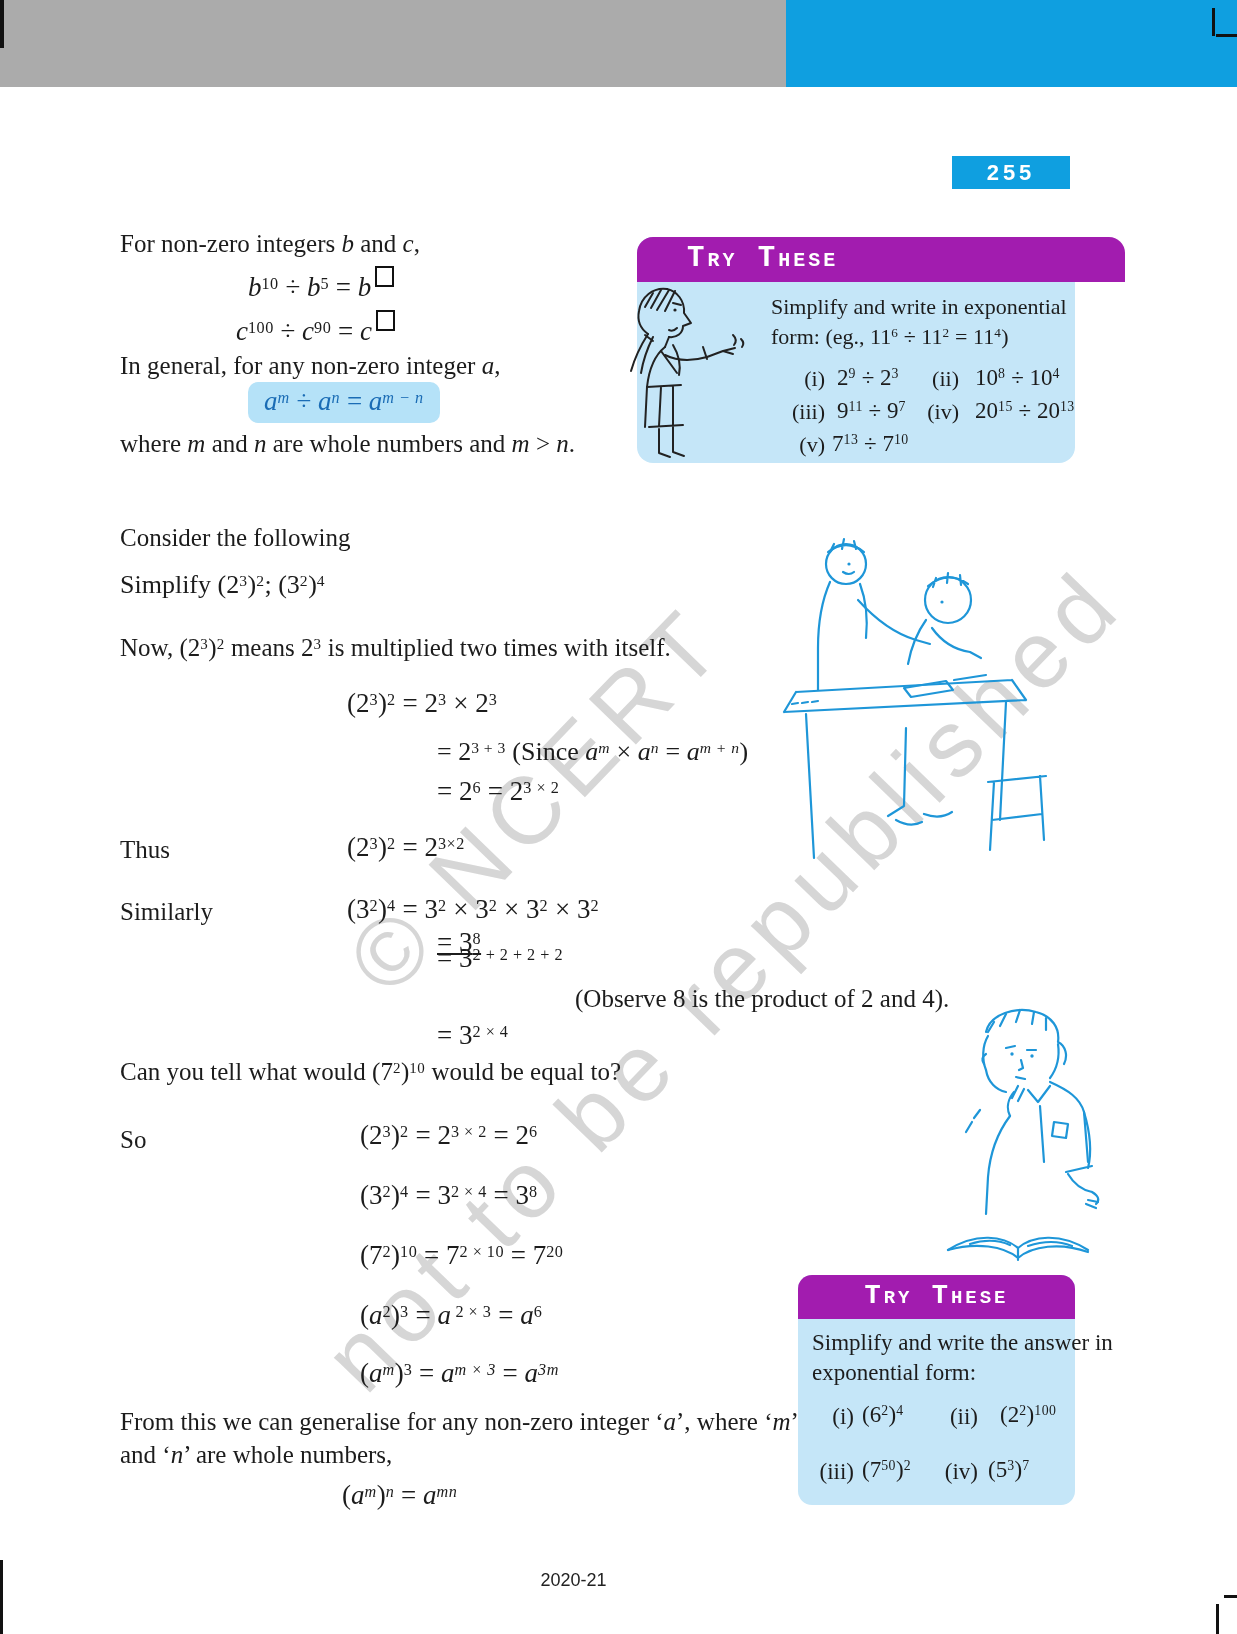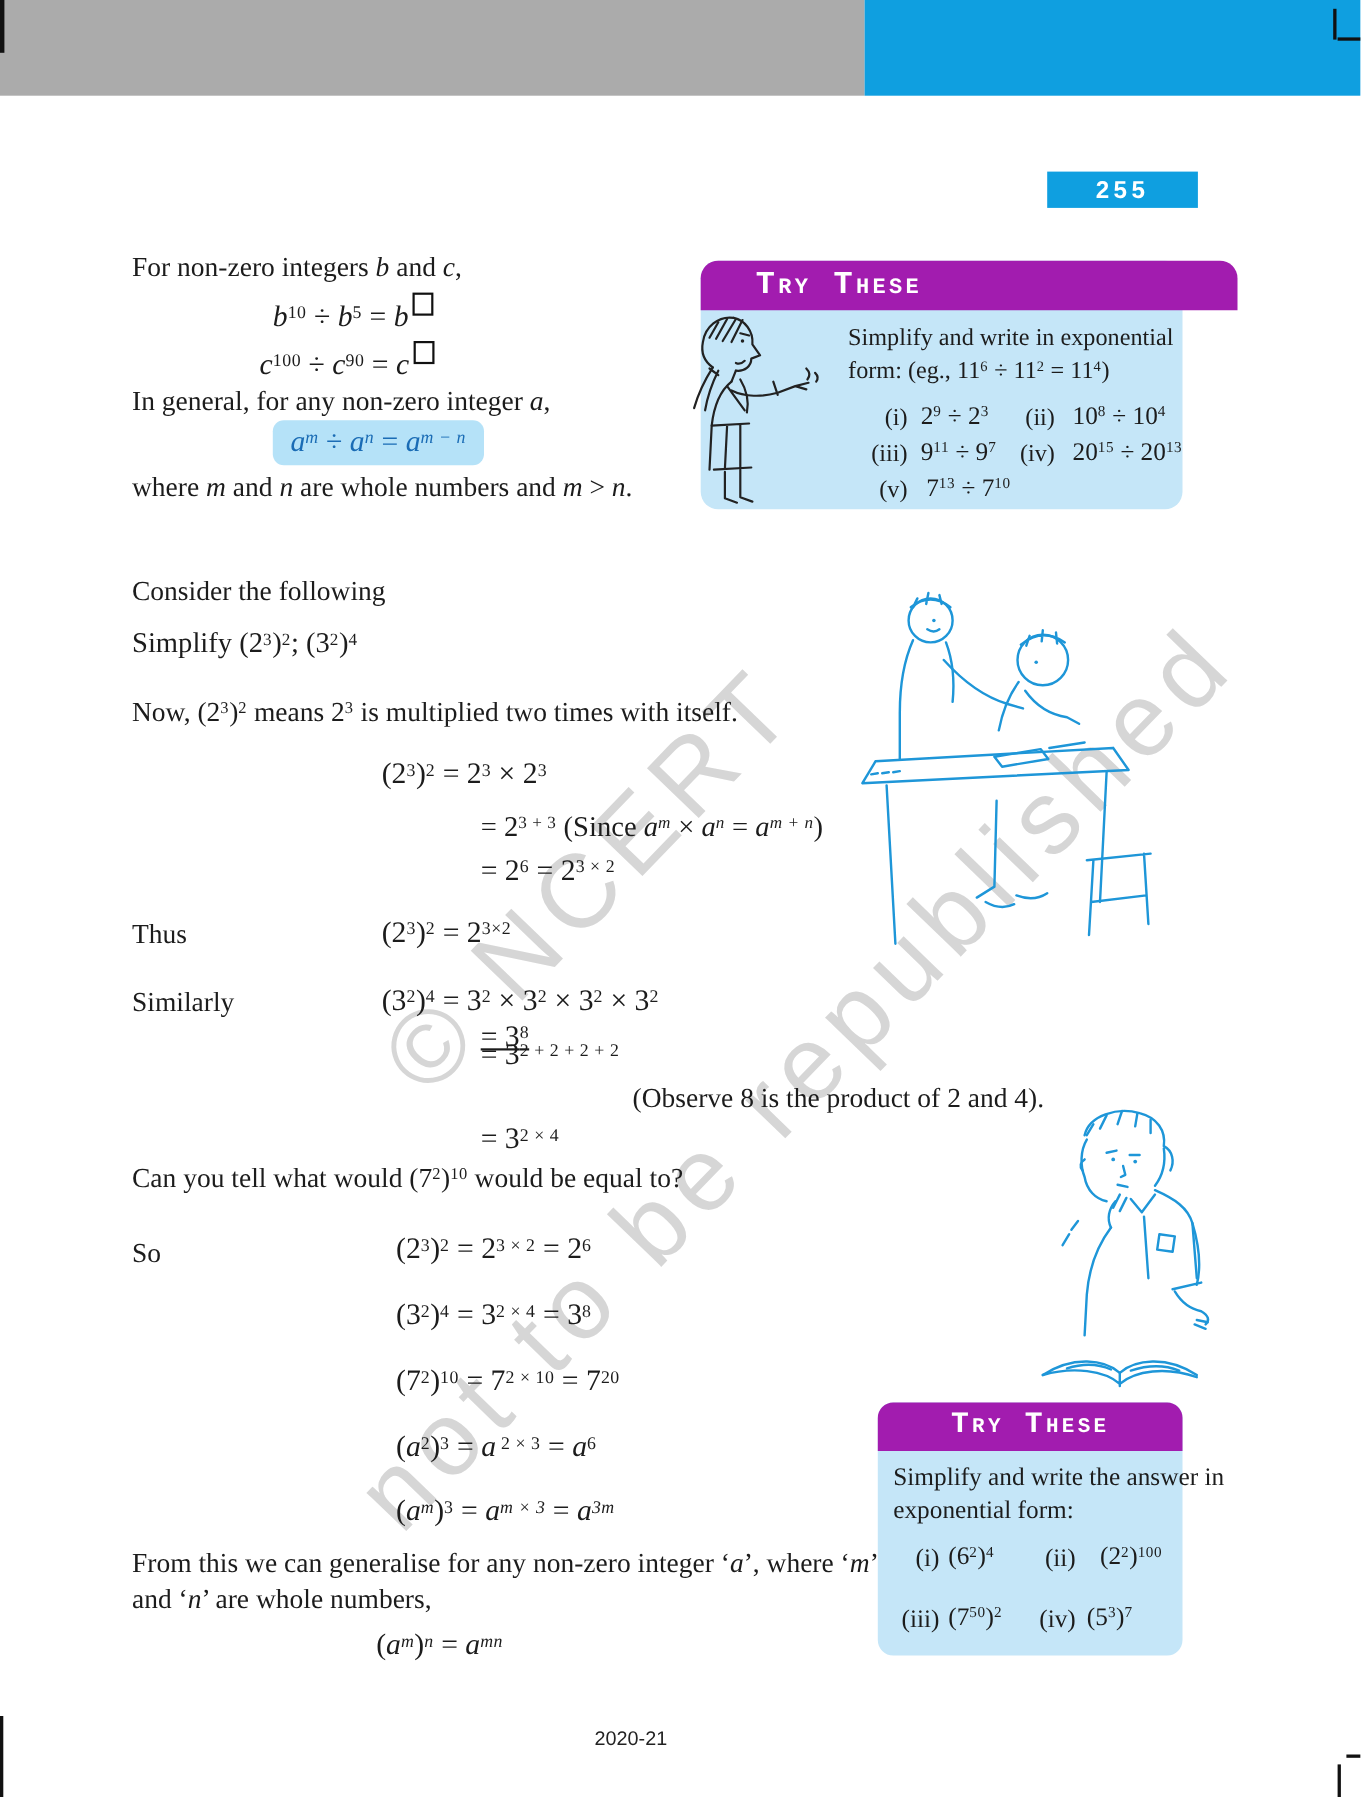--- a/index.html
+++ b/index.html
@@ -7,21 +7,21 @@
         font-family:"Liberation Serif",serif;color:#1c1c1c;}
   
   .bar-gray{position:absolute;left:0;top:0;width:786px;height:87px;background:#ababab;}
   .bar-blue{position:absolute;left:786px;top:0;width:451px;height:87px;background:#0f9fe0;}
   
   .crop{position:absolute;background:#111;}
   
   .run-title{position:absolute;left:0;top:158px;width:945px;text-align:right;
              font-family:"Liberation Sans",sans-serif;font-size:23px;letter-spacing:1.5px;
              color:#0f9ee0;line-height:30px;}
-  .pagenum{position:absolute;left:952px;top:156px;width:137px;height:33px;background:#0f9fe0;
+  .pagenum{position:absolute;left:952px;top:156px;width:118px;height:33px;background:#0f9fe0;
            color:#fff;font-family:"Liberation Sans",sans-serif;font-weight:bold;font-size:22px;
            letter-spacing:4px;text-align:center;line-height:33px;}
   
   .watermark{position:absolute;left:110px;top:450px;width:1040px;height:880px;
              display:flex;flex-direction:column;justify-content:center;align-items:center;gap:150px;
              transform:rotate(-46deg);color:#b5b5b5;opacity:.55;z-index:0;
              font-family:"Liberation Sans",sans-serif;pointer-events:none;}
   .watermark div{font-size:95px;letter-spacing:10px;white-space:nowrap;}
   .content{position:absolute;left:0;top:0;width:100%;height:100%;z-index:1;}
   
@@ -91,21 +91,21 @@
       <div class="trymath" style="left:200px;top:128px;"><span>2</span><span class="sup">9</span><span> ÷ 2</span><span class="sup">3</span></div>
       <div class="tryline" style="left:282px;top:129px;width:40px;text-align:right;">(ii)</div>
       <div class="trymath" style="left:338px;top:128px;"><span>10</span><span class="sup">8</span><span> ÷ 10</span><span class="sup">4</span></div>
 
       <div class="tryline" style="left:144px;top:162px;width:44px;text-align:right;">(iii)</div>
       <div class="trymath" style="left:200px;top:161px;"><span>9</span><span class="sup">11</span><span> ÷ 9</span><span class="sup">7</span></div>
       <div class="tryline" style="left:278px;top:162px;width:44px;text-align:right;">(iv)</div>
       <div class="trymath" style="left:338px;top:161px;"><span>20</span><span class="sup">15</span><span> ÷ 20</span><span class="sup">13</span></div>
 
       <div class="tryline" style="left:150px;top:195px;width:38px;text-align:right;">(v)</div>
-      <div class="trymath" style="left:205px;top:194px;text-align:right;"><span>7</span><span class="sup">13</span><span> ÷ 7</span><span class="sup">10</span></div>
+      <div class="trymath" style="left:195px;top:194px;text-align:right;"><span>7</span><span class="sup">13</span><span> ÷ 7</span><span class="sup">10</span></div>
 
       <div class="illus" style="left:-22px;top:40px;">
         <svg width="140" height="190" viewBox="0 0 140 190" fill="none" stroke="#222" stroke-width="2" stroke-linecap="round" stroke-linejoin="round">
           <path d="M52,12 C38,10 26,20 24,34 C22,44 26,52 33,57"></path>
           <path d="M38,16 L30,30 M46,13 L36,31 M54,13 L42,33 M60,14 L50,34"></path>
           <path d="M52,12 C62,14 70,24 69,36 L76,46 L68,49 C68,56 62,61 54,60"></path>
           <circle cx="60" cy="33" r="1.6" fill="#222" stroke="none"></circle>
           <path d="M58,26 l8,2"></path>
           <path d="M62,51 q-4,4 -8,2"></path>
           <path d="M33,57 C26,68 20,80 16,94 M38,60 C32,72 28,84 26,96 M30,58 l8,6"></path>

